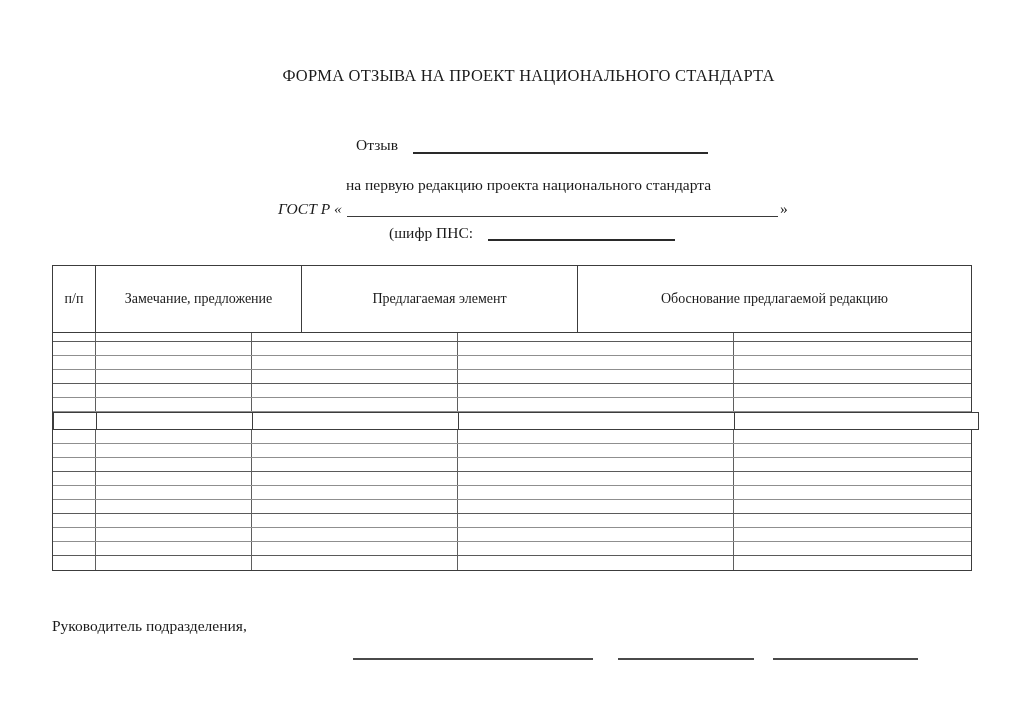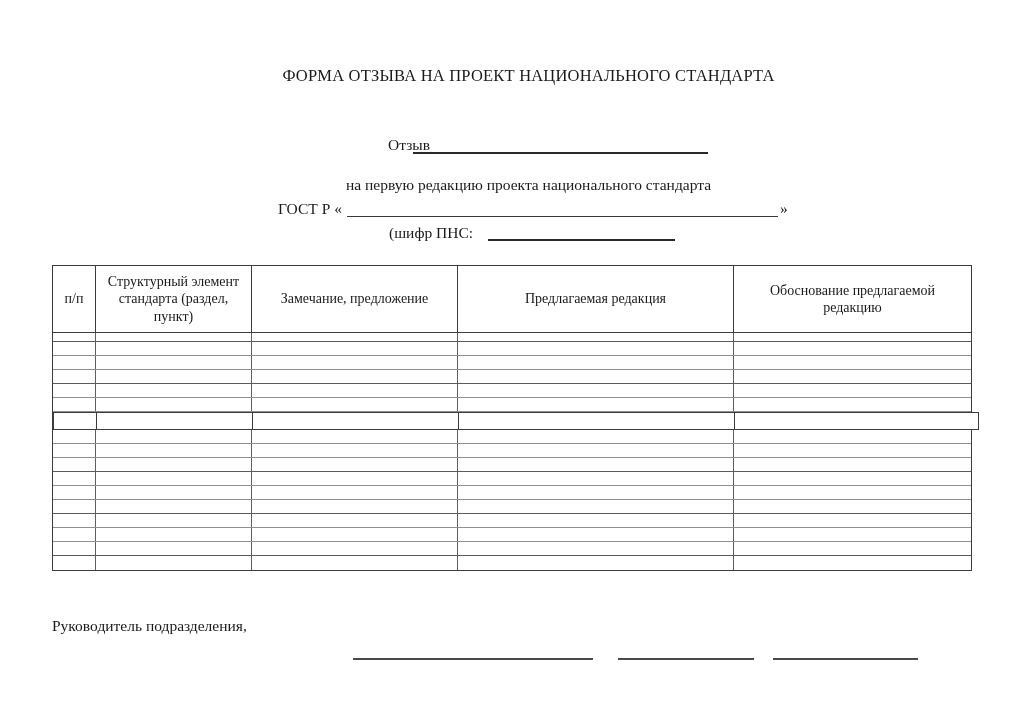--- a/index.html
+++ b/index.html
@@ -11,24 +11,24 @@
   }
   .page {
     position:relative; width:1024px; height:724px;
     background:#ffffff; overflow:hidden;
   }
   .centered { position:absolute; left:42px; right:9px; text-align:center; }
 
   .title { top:66px; font-size:16.5px; letter-spacing:0.2px; white-space:nowrap; }
 
   .txt { position:absolute; font-size:15.5px; white-space:nowrap; }
-  .otzyv-label   { left:356px; top:136px;margin-left:32px; }
+  .otzyv-label   { left:356px; top:136px; }
   .org-caption   { top:157px; font-size:11.5px; color:#222; }
   .intro-line2   { top:176px; font-size:15.5px; }
-  .gost-label    { left:278px; top:200px; }
+  .gost-label    { left:278px; top:200px;font-style:italic; }
   .gost-close    { left:780px; top:200px; }
   .shifr-label   { left:389px; top:224px; }
 
   .blank-line { position:absolute; background:#2a2a2a; }
   .org-line   { left:413px; top:152px; width:295px; height:2px; }
   .gost-line  { left:347px; top:216px; width:431px; height:1px; background:#3a3a3a; }
   .shifr-line { left:488px; top:239px; width:187px; height:2px; }
 
   
   .ftable {
@@ -82,23 +82,22 @@
   <div class="txt gost-label">ГОСТ Р «</div>
   <div class="blank-line gost-line"></div>
   <div class="txt gost-close">»</div>
 
   <div class="txt shifr-label">(шифр ПНС:</div>
   <div class="blank-line shifr-line"></div>
 
   <div class="ftable">
     <div class="thead">
       <div class="th c0">п/п</div>
-      <div class="th c1">Структурный элемент стандарта (раздел, пункт)</div>
       <div class="th c2">Замечание, предложение</div>
-      <div class="th c3">Предлагаемая редакция</div>
+      <div class="th c3">Предлагаемая элемент</div>
       <div class="th c4">Обоснование предлагаемой редакцию</div>
     </div>
     <div>
         <div class="trow first">
           <div class="tcell c0"></div>
           <div class="tcell c1"></div>
           <div class="tcell c2"></div>
           <div class="tcell c3"></div>
           <div class="tcell c4"></div>
         </div>

